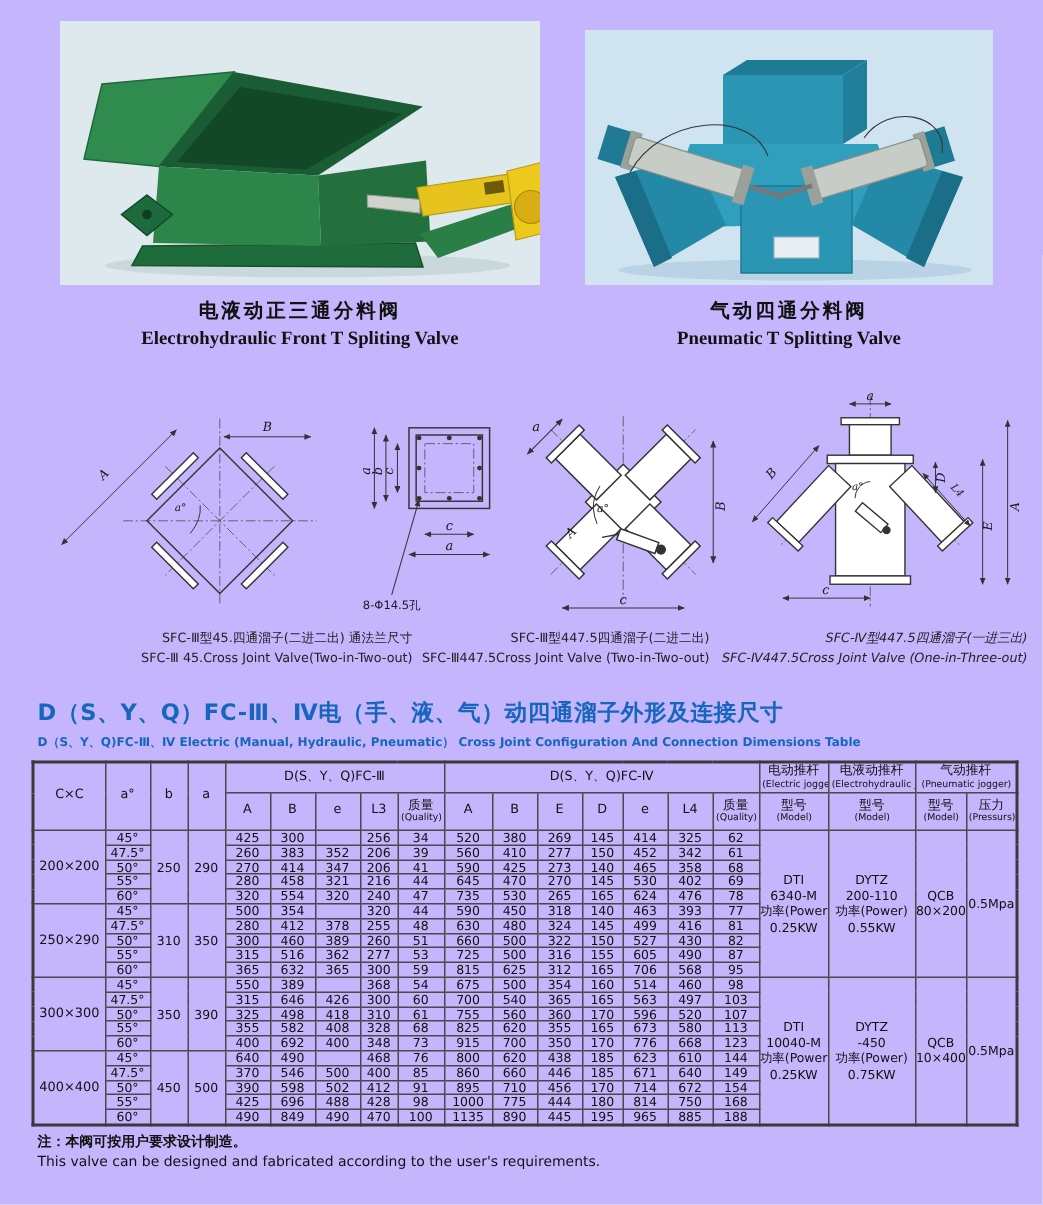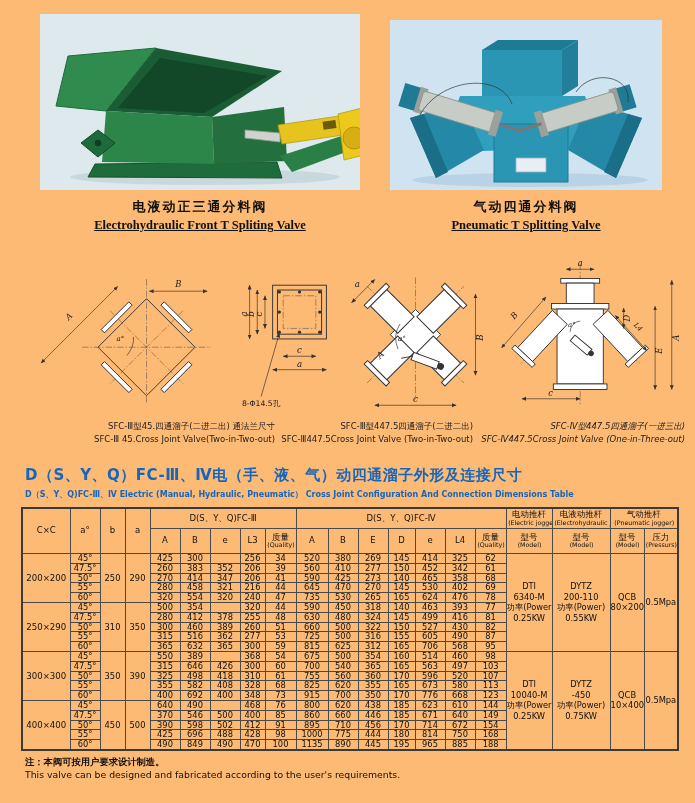--- a/index.html
+++ b/index.html
@@ -1,24 +1,24 @@
 <!DOCTYPE html>
 <html><head>
 <meta charset="utf-8">
 <style>
   html,body{margin:0;padding:0;}
   body{width:695px;height:803px;background:#f7fafa;font-family:"DejaVu Sans",sans-serif;color:#111;}
-  .page{position:relative;width:695px;height:803px;background:#fdba74;overflow:hidden;}
+  .page{position:relative;width:695px;height:803px;background:#c4b5fd;overflow:hidden;}
 
   .photo{position:absolute;}
   .photo svg{display:block;}
 
   .caption{position:absolute;text-align:center;}
   .cap-zh{font-size:13px;font-weight:bold;letter-spacing:2px;}
-  .cap-en{font-size:12.5px;font-weight:bold;font-family:"Liberation Serif","DejaVu Serif",serif;margin-top:2px;text-decoration:underline;}
+  .cap-en{font-size:12.5px;font-weight:bold;font-family:"Liberation Serif","DejaVu Serif",serif;margin-top:2px;}
 
   .drawing{position:absolute;}
   .dcap{position:absolute;text-align:right;font-size:8.5px;line-height:1.55;color:#222;}
 
   .title-zh{position:absolute;left:25px;top:466px;font-size:15px;font-weight:bold;color:#1666bd;letter-spacing:0.5px;white-space:nowrap;}
   .title-en{position:absolute;left:25px;top:489px;font-size:8px;font-weight:bold;color:#1666bd;white-space:nowrap;}
 
   table.dims{position:absolute;left:21px;top:507px;width:657px;border-collapse:collapse;table-layout:fixed;font-size:8.5px;}
   table.dims th,table.dims td{border:1px solid #4a4a4a;padding:0;text-align:center;vertical-align:middle;overflow:hidden;white-space:nowrap;}
   table.dims thead tr:first-child th{height:19px;}

